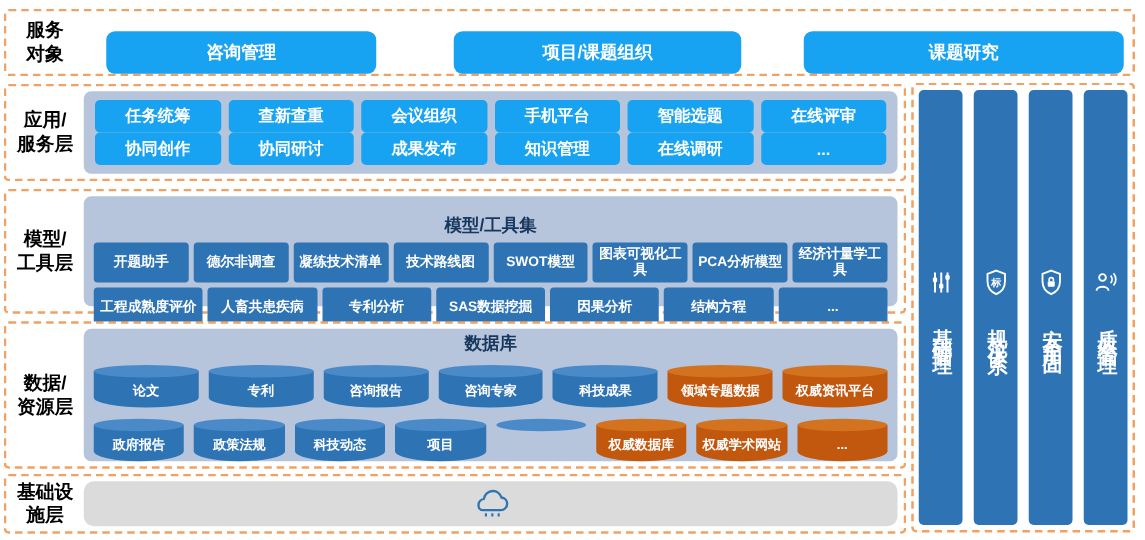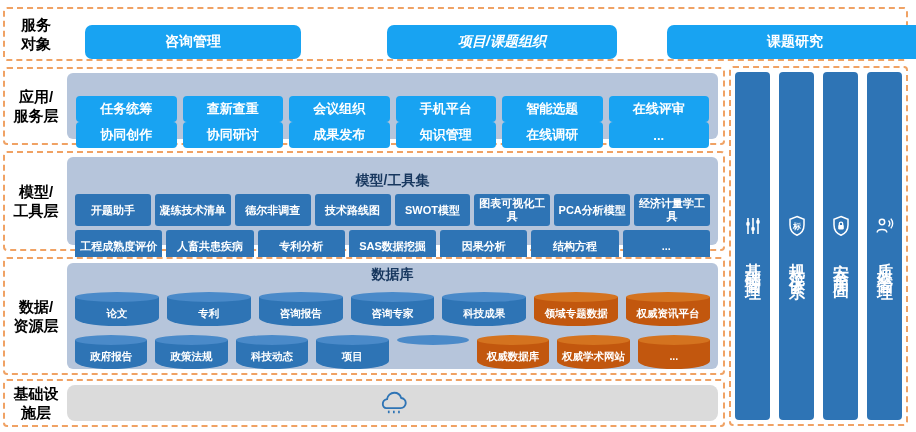--- a/index.html
+++ b/index.html
@@ -9,21 +9,21 @@
   .layer-box{position:absolute;border:2px dashed #F0A264;border-radius:4px;display:flex;box-sizing:border-box;background:#fff;}
   .layer-label{width:62px;flex:0 0 62px;display:flex;align-items:center;justify-content:center;text-align:center;
                font-weight:bold;font-size:15px;color:#000;line-height:1.3;white-space:pre-line;}
 
   .panel{flex:1;background:#B6C5DB;border-radius:6px;margin:4px 5px 4px 0;box-sizing:border-box;}
 
   .chip{background:#18A3F2;color:#fff;font-weight:bold;display:flex;align-items:center;justify-content:center;}
   .svc-area{flex:1;display:flex;align-items:flex-end;}
   .svc-chip{height:34px;font-size:14px;border-radius:7px;}
 
-  .app-panel{padding:23px 9px;display:flex;flex-direction:column;justify-content:space-between;}
+  .app-panel{padding:7px 9px;display:flex;flex-direction:column;justify-content:space-between;}
   .btn-row{display:flex;gap:6px;}
   .app-chip{flex:1;height:26px;font-size:13px;border-radius:4px;}
 
   .model-panel{padding:15px 8px 5px;display:flex;flex-direction:column;gap:4px;}
   .panel-title{text-align:center;font-weight:bold;font-size:14px;color:#17375E;}
   .model-row{display:flex;gap:4px;}
   .model-chip{flex:1;background:#2E74B5;color:#fff;font-weight:bold;font-size:11px;line-height:1.15;
               text-align:center;border-radius:3px;min-height:30px;display:flex;align-items:center;justify-content:center;padding:1px 1px;}
 
   .data-panel{padding:3px 8px 5px;}
@@ -53,21 +53,21 @@
 </head>
 <body>
 
 <div class="canvas">
 
   <div class="layer-box" style="left:3px;top:7px;width:905px;height:54px;">
     <div class="layer-label">服务
 对象</div>
     <div class="svc-area">
       <div class="chip svc-chip" style="width:216px;margin-left:18px;">咨询管理</div>
-      <div class="chip svc-chip" style="width:230px;margin-left:86px;font-style:italic;">项目/课题组织</div>
+      <div class="chip svc-chip" style="width:230px;margin-left:62px;">项目/课题组织</div>
       <div class="chip svc-chip" style="width:256px;margin-left:50px;">课题研究</div>
     </div>
   </div>
 
   <div class="layer-box" style="left:3px;top:67px;width:722px;height:78px;">
     <div class="layer-label">应用/
 服务层</div>
     <div class="panel app-panel">
       <div class="btn-row">
         <div class="chip app-chip">任务统筹</div>
@@ -88,22 +88,22 @@
     </div>
   </div>
 
   <div class="layer-box" style="left:3px;top:151px;width:722px;height:100px;">
     <div class="layer-label">模型/
 工具层</div>
     <div class="panel model-panel">
       <div class="panel-title">模型/工具集</div>
       <div class="model-row">
         <div class="model-chip">开题助手</div>
+        <div class="model-chip">德尔非调查</div>
         <div class="model-chip">凝练技术清单</div>
-        <div class="model-chip">德尔非调查</div>
         <div class="model-chip">技术路线图</div>
         <div class="model-chip">SWOT模型</div>
         <div class="model-chip">图表可视化工具</div>
         <div class="model-chip">PCA分析模型</div>
         <div class="model-chip">经济计量学工具</div>
       </div>
       <div class="model-row">
         <div class="model-chip">工程成熟度评价</div>
         <div class="model-chip">人畜共患疾病</div>
         <div class="model-chip">专利分析</div>

